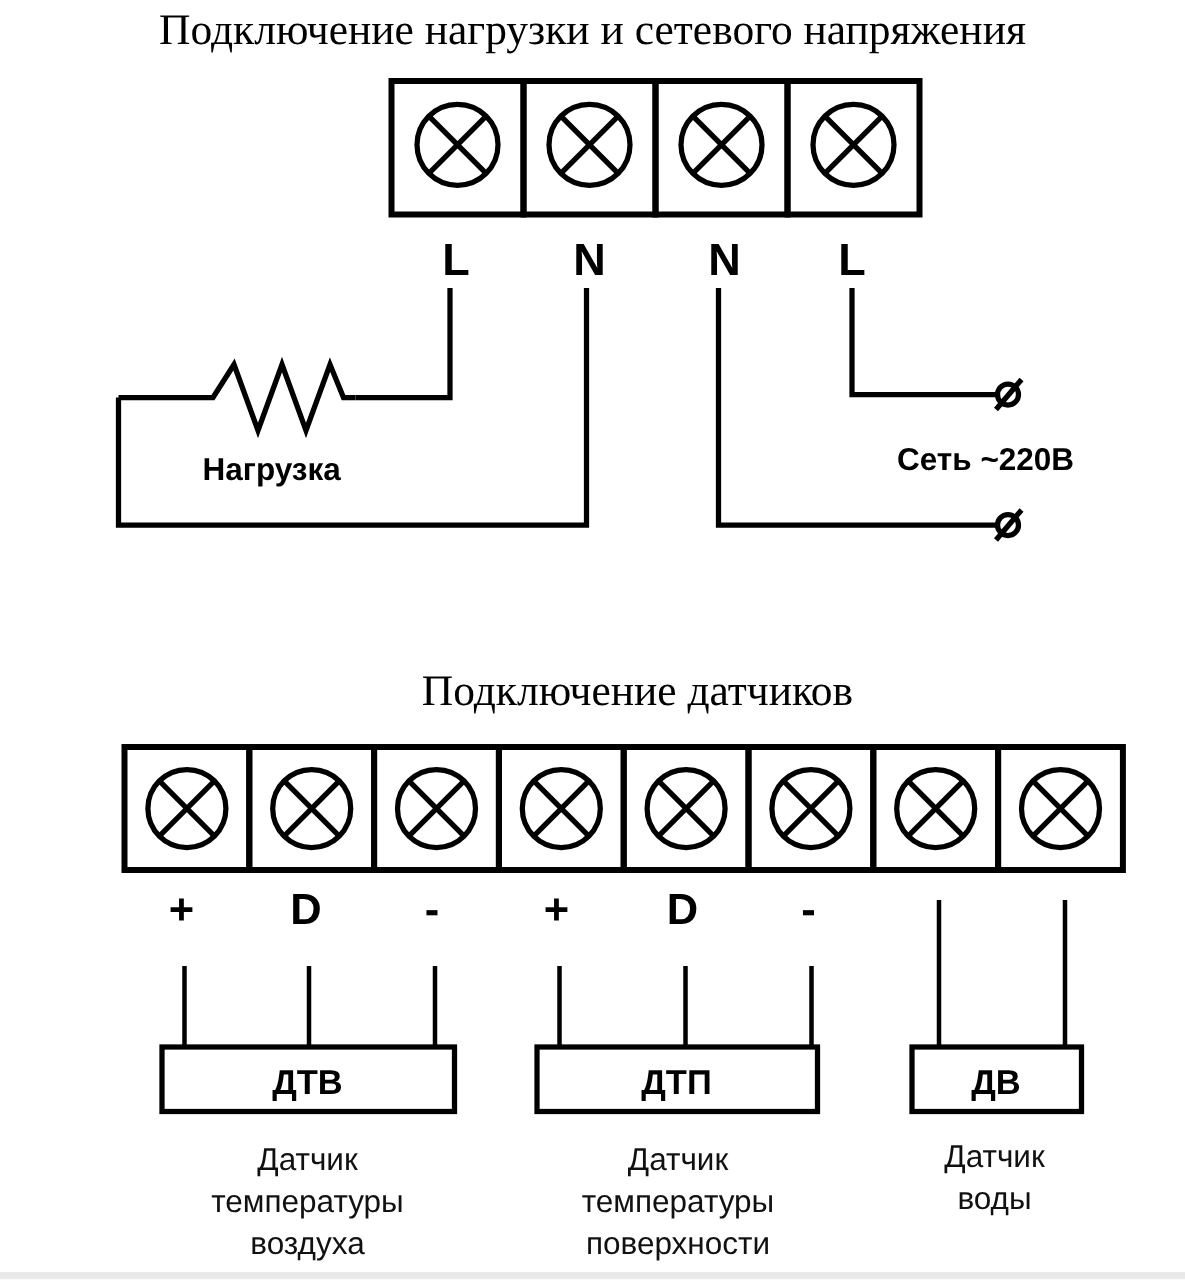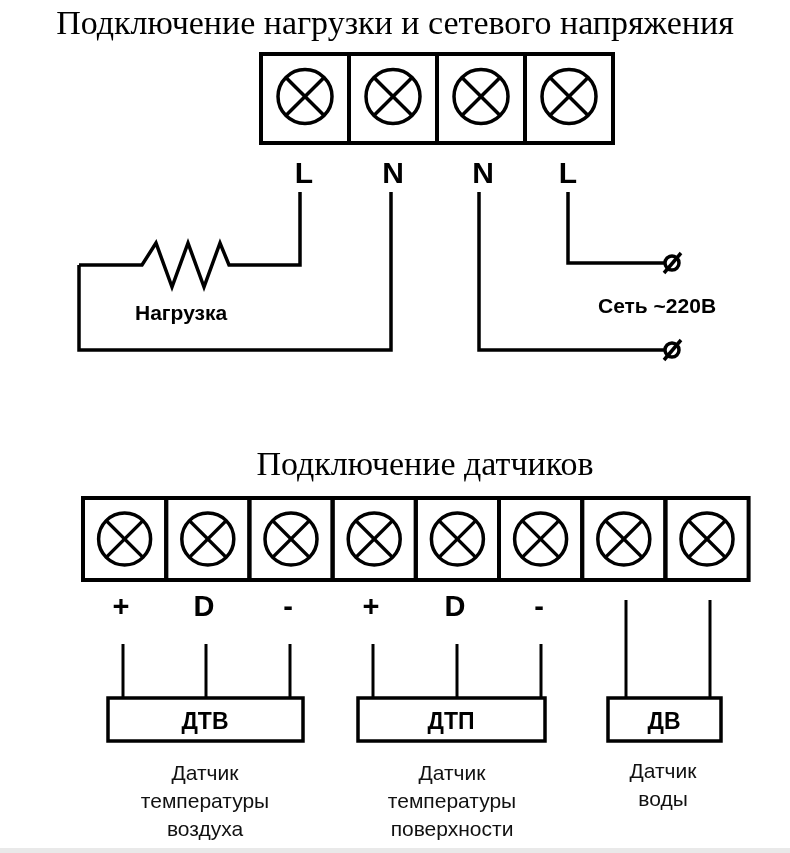--- a/index.html
+++ b/index.html
@@ -1,18 +1,18 @@
 <!DOCTYPE html>
 <html><head>
 <meta charset="utf-8">
 <style>
   html, body { margin: 0; padding: 0; background: #ffffff; }
   body { width: 790px; height: 853px; position: relative; overflow: hidden; }
   .title { position: absolute; left: 0; width: 790px; text-align: center;
-    font-family: "Liberation Serif", serif; font-size: 34px; color: #000; }
+    font-family: "Liberation Serif", serif; font-size: 29px; color: #000; }
   #t1 { top: 4px; }
   #t2 { top: 445px; left: 30px; }
   svg { position: absolute; left: 0; top: 0; }
   .lbl { font-family: "Liberation Sans", sans-serif; font-weight: bold; fill: #000; }
   .cap { font-family: "Liberation Sans", sans-serif; fill: #111; }
   .bottom-line { position: absolute; left: 0; top: 848px; width: 790px; height: 5px; background: #e9e9e9; }
 </style>
 </head>
 <body>
 

